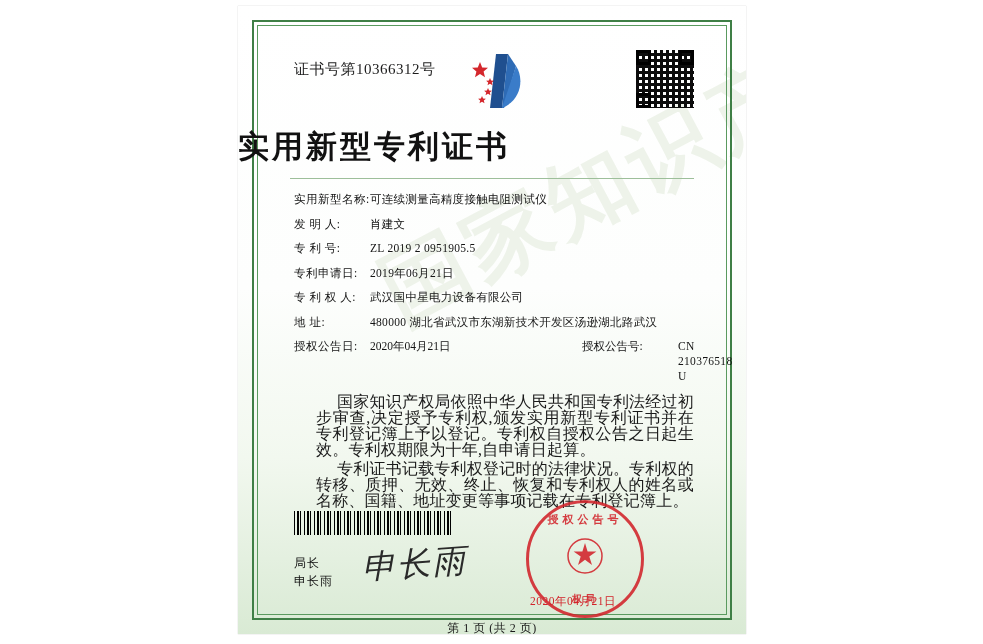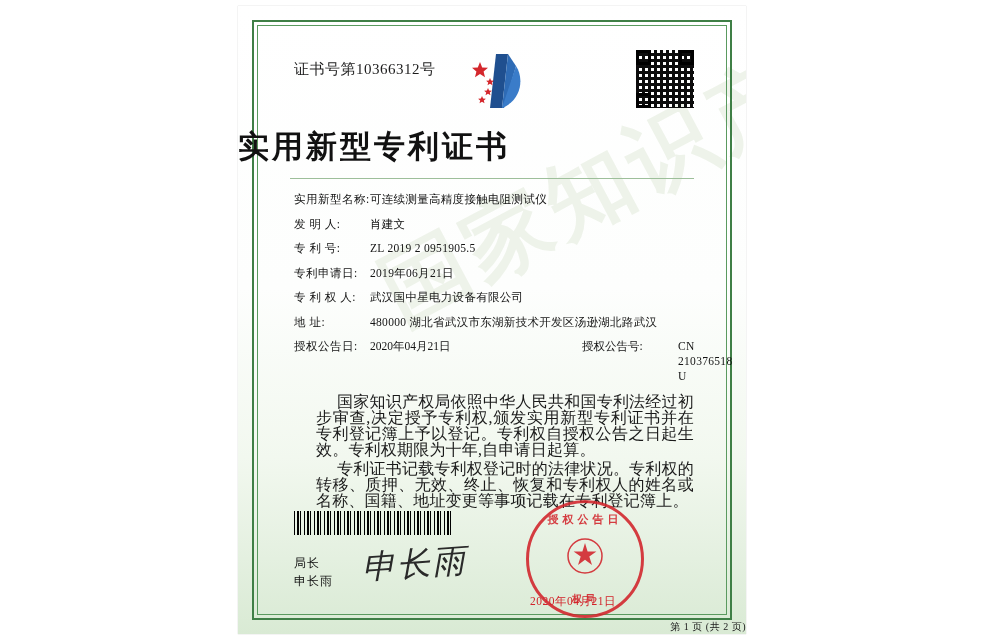--- a/index.html
+++ b/index.html
@@ -253,22 +253,22 @@
     top: 588px;
     font-size: 11.5px;
     color: #d2232a;
     letter-spacing: 0.5px;
   }
   .footer {
     position: absolute;
     left: 0;
     right: 0;
     top: 614px;
-    text-align: right;
-    font-size: 10px;
+    text-align: center;
+    font-size: 12px;
     color: #1a1a1a;
     letter-spacing: 0.5px;
   }
 </style>
 </head>
 <body>
 
 <div class="page">
   <div class="sheet">
 
@@ -343,21 +343,21 @@
 
     <div class="barcode"></div>
 
     <div class="sig-label">
       <div>局长</div>
       <div>申长雨</div>
     </div>
     <div class="sig-script">申长雨</div>
 
     <div class="seal">
-      <div class="arc-top">授权公告日</div>
+      <div class="arc-top">授权公告号</div>
       <div class="star">
         <svg viewBox="0 0 40 40" width="40" height="40">
           <circle cx="20" cy="20" r="17" fill="none" stroke="#d2232a" stroke-width="1.5"></circle>
           <polygon points="20,7 22.6,15.4 31.4,15.4 24.3,20.6 27,29 20,23.8 13,29 15.7,20.6 8.6,15.4 17.4,15.4" fill="#d2232a"></polygon>
         </svg>
       </div>
       <div class="arc-bottom">权局</div>
     </div>
     <div class="seal-date">2020年04月21日</div>
 

